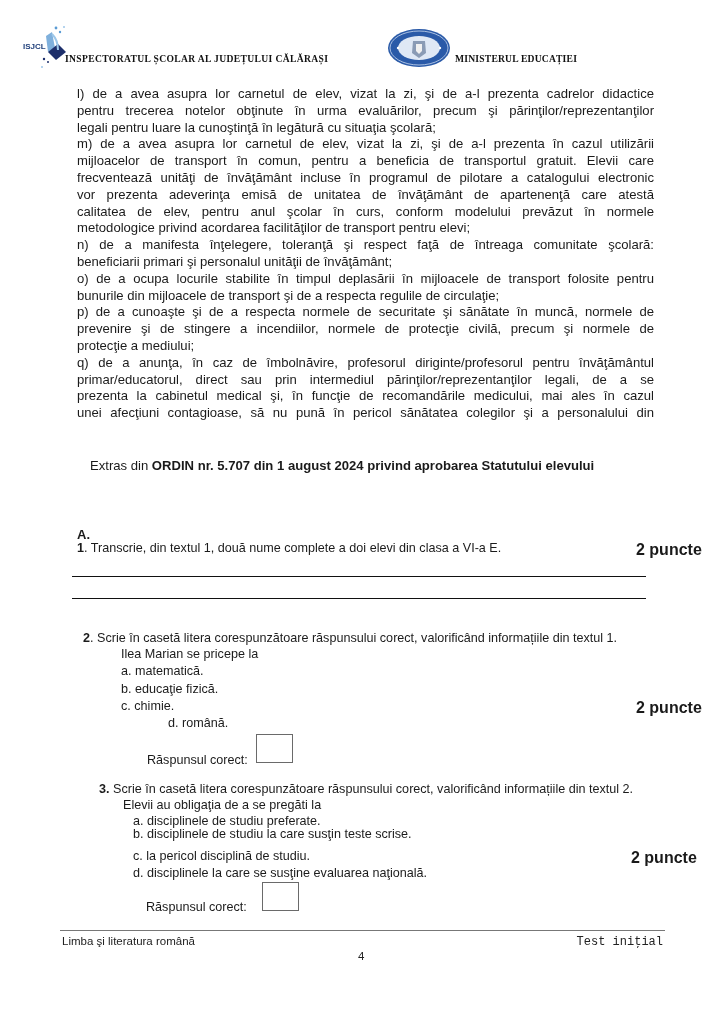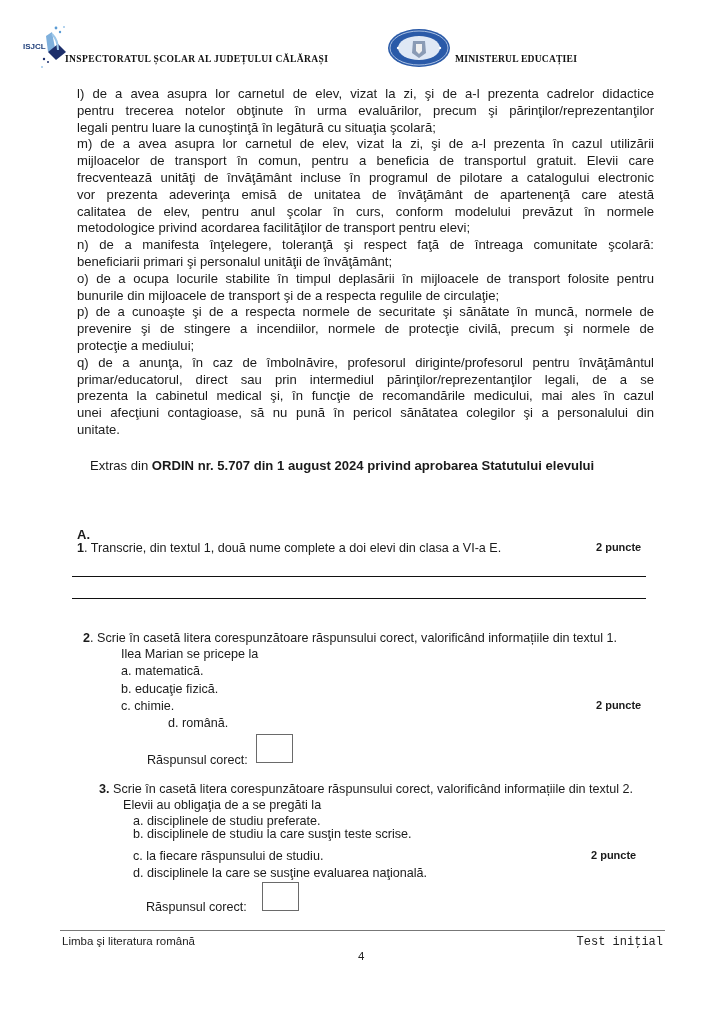--- a/index.html
+++ b/index.html
@@ -15,21 +15,21 @@
     .para { position: absolute; left: 77px; width: 577px; font-size: 13.1px; line-height: 16.8px; text-align: justify; color: #1b1b1b; }
     .para .line { display: block; height: 16.8px; white-space: nowrap; }
     .para .line.j { text-align-last: justify; text-align: justify; white-space: normal; }
     .source { position: absolute; left: 90px; top: 458px; font-size: 13.1px; white-space: nowrap; }
     .source b { font-weight: bold; margin-top: 34px; }
 
     
     .secA { position: absolute; left: 77px; top: 527px; font-size: 13px; font-weight: bold; }
     .q { position: absolute; font-size: 12.6px; white-space: nowrap; color: #1b1b1b; }
     .q b { font-weight: bold; }
-    .pts { position: absolute; font-size: 11px; font-weight: bold; white-space: nowrap; }
+    .pts { position: absolute; font-size: 16px; font-weight: bold; white-space: nowrap; margin-left: 40px; }
     .ans-line { position: absolute; left: 72px; width: 574px; height: 0; border-top: 1.6px solid #111; }
     .opt { position: absolute; font-size: 12.6px; white-space: nowrap; color: #1b1b1b; }
     .ans-label { position: absolute; font-size: 12.6px; white-space: nowrap; }
     .ans-box { position: absolute; width: 35px; height: 27px; border: 1px solid #6a6a6a; background: #fff; }
 
     
     .foot-rule { position: absolute; left: 60px; width: 605px; top: 930px; border-top: 1px solid #777; }
     .foot-left { position: absolute; left: 62px; top: 935px; font-family: "Liberation Sans", sans-serif; font-size: 11.5px; color: #222; }
     .foot-right { position: absolute; right: 61px; top: 935px; font-family: Liberation Mono, monospace; font-size: 12px; color: #222; }
     .foot-page { position: absolute; left: 358px; top: 950px; font-size: 11.5px; color: #222; }
@@ -80,21 +80,20 @@
   <span class="line">beneficiarii primari şi personalul unităţii de învăţământ;</span>
   <span class="line j">o) de a ocupa locurile stabilite în timpul deplasării în mijloacele de transport folosite pentru</span>
   <span class="line">bunurile din mijloacele de transport şi de a respecta regulile de circulaţie;</span>
   <span class="line j">p) de a cunoaşte şi de a respecta normele de securitate şi sănătate în muncă, normele de</span>
   <span class="line j">prevenire şi de stingere a incendiilor, normele de protecţie civilă, precum şi normele de</span>
   <span class="line">protecţie a mediului;</span>
   <span class="line j">q) de a anunţa, în caz de îmbolnăvire, profesorul diriginte/profesorul pentru învăţământul</span>
   <span class="line j">primar/educatorul, direct sau prin intermediul părinţilor/reprezentanţilor legali, de a se</span>
   <span class="line j">prezenta la cabinetul medical şi, în funcţie de recomandările medicului, mai ales în cazul</span>
   <span class="line j">unei afecţiuni contagioase, să nu pună în pericol sănătatea colegilor şi a personalului din</span>
-  <span class="line">unitate.</span>
 </div>
 
 <div class="source">
   <span>Extras din </span><b>ORDIN nr. 5.707 din 1 august 2024 privind aprobarea Statutului elevului</b>
 </div>
 
 <div class="secA">A.</div>
 
 <div class="q" style="left:77px; top:541px;">
   <b>1</b><span>. Transcrie, din textul 1, două nume complete a doi elevi din clasa a VI-a E.</span>
@@ -114,21 +113,21 @@
 <div class="pts" style="left:596px; top:699px;">2 puncte</div>
 <div class="ans-label" style="left:147px; top:753px;">Răspunsul corect:</div>
 <div class="ans-box" style="left:256px; top:734px;"></div>
 
 <div class="q" style="left:99px; top:782px;">
   <b>3.</b><span> Scrie în casetă litera corespunzătoare răspunsului corect, valorificând informațiile din textul 2.</span>
 </div>
 <div class="opt" style="left:123px; top:798px;">Elevii au obligaţia de a se pregăti la</div>
 <div class="opt" style="left:133px; top:814px;">a. disciplinele de studiu preferate.</div>
 <div class="opt" style="left:133px; top:827px;">b. disciplinele de studiu la care susţin teste scrise.</div>
-<div class="opt" style="left:133px; top:849px;">c. la fiecare răspunsului de studiu.</div>
+<div class="opt" style="left:133px; top:849px;">c. la pericol disciplină de studiu.</div>
 <div class="opt" style="left:133px; top:866px;">d. disciplinele la care se susţine evaluarea naţională.</div>
 <div class="pts" style="left:591px; top:849px;">2 puncte</div>
 <div class="ans-label" style="left:146px; top:900px;">Răspunsul corect:</div>
 <div class="ans-box" style="left:262px; top:882px;"></div>
 
 <div class="foot-rule"></div>
 <div class="foot-left">Limba şi literatura română</div>
 <div class="foot-right">Test iniţial</div>
 <div class="foot-page">4</div>
 

